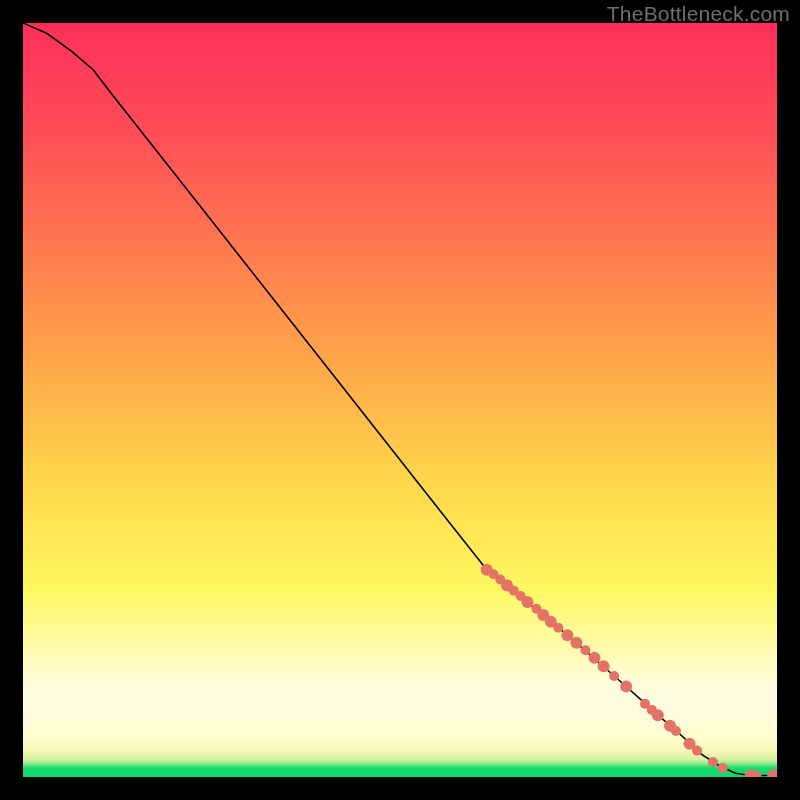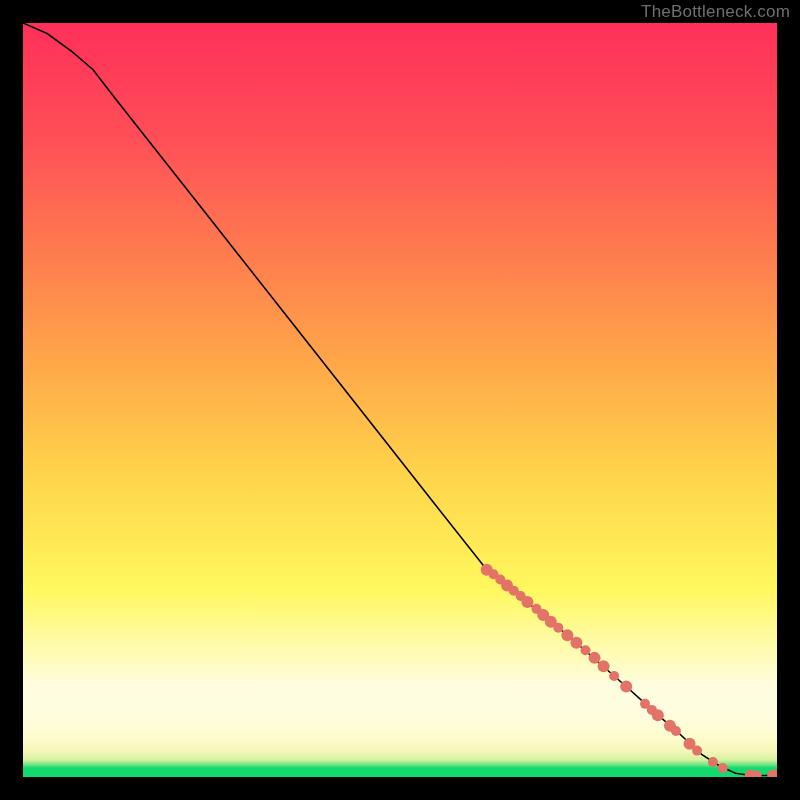--- a/index.html
+++ b/index.html
@@ -15,21 +15,21 @@
     position: relative;
     width: 800px;
     height: 800px;
     background: #000;
   }
   .watermark {
     position: absolute;
     top: 2px;
     right: 10px;
     color: #6f6f6f;
-    font-size: 17px;
+    font-size: 21px;
     font-weight: 500;
     letter-spacing: 0.2px;
     z-index: 5;
   }
   .plot {
     position: absolute;
     left: 23px;
     top: 23px;
     width: 754px;
     height: 754px;

